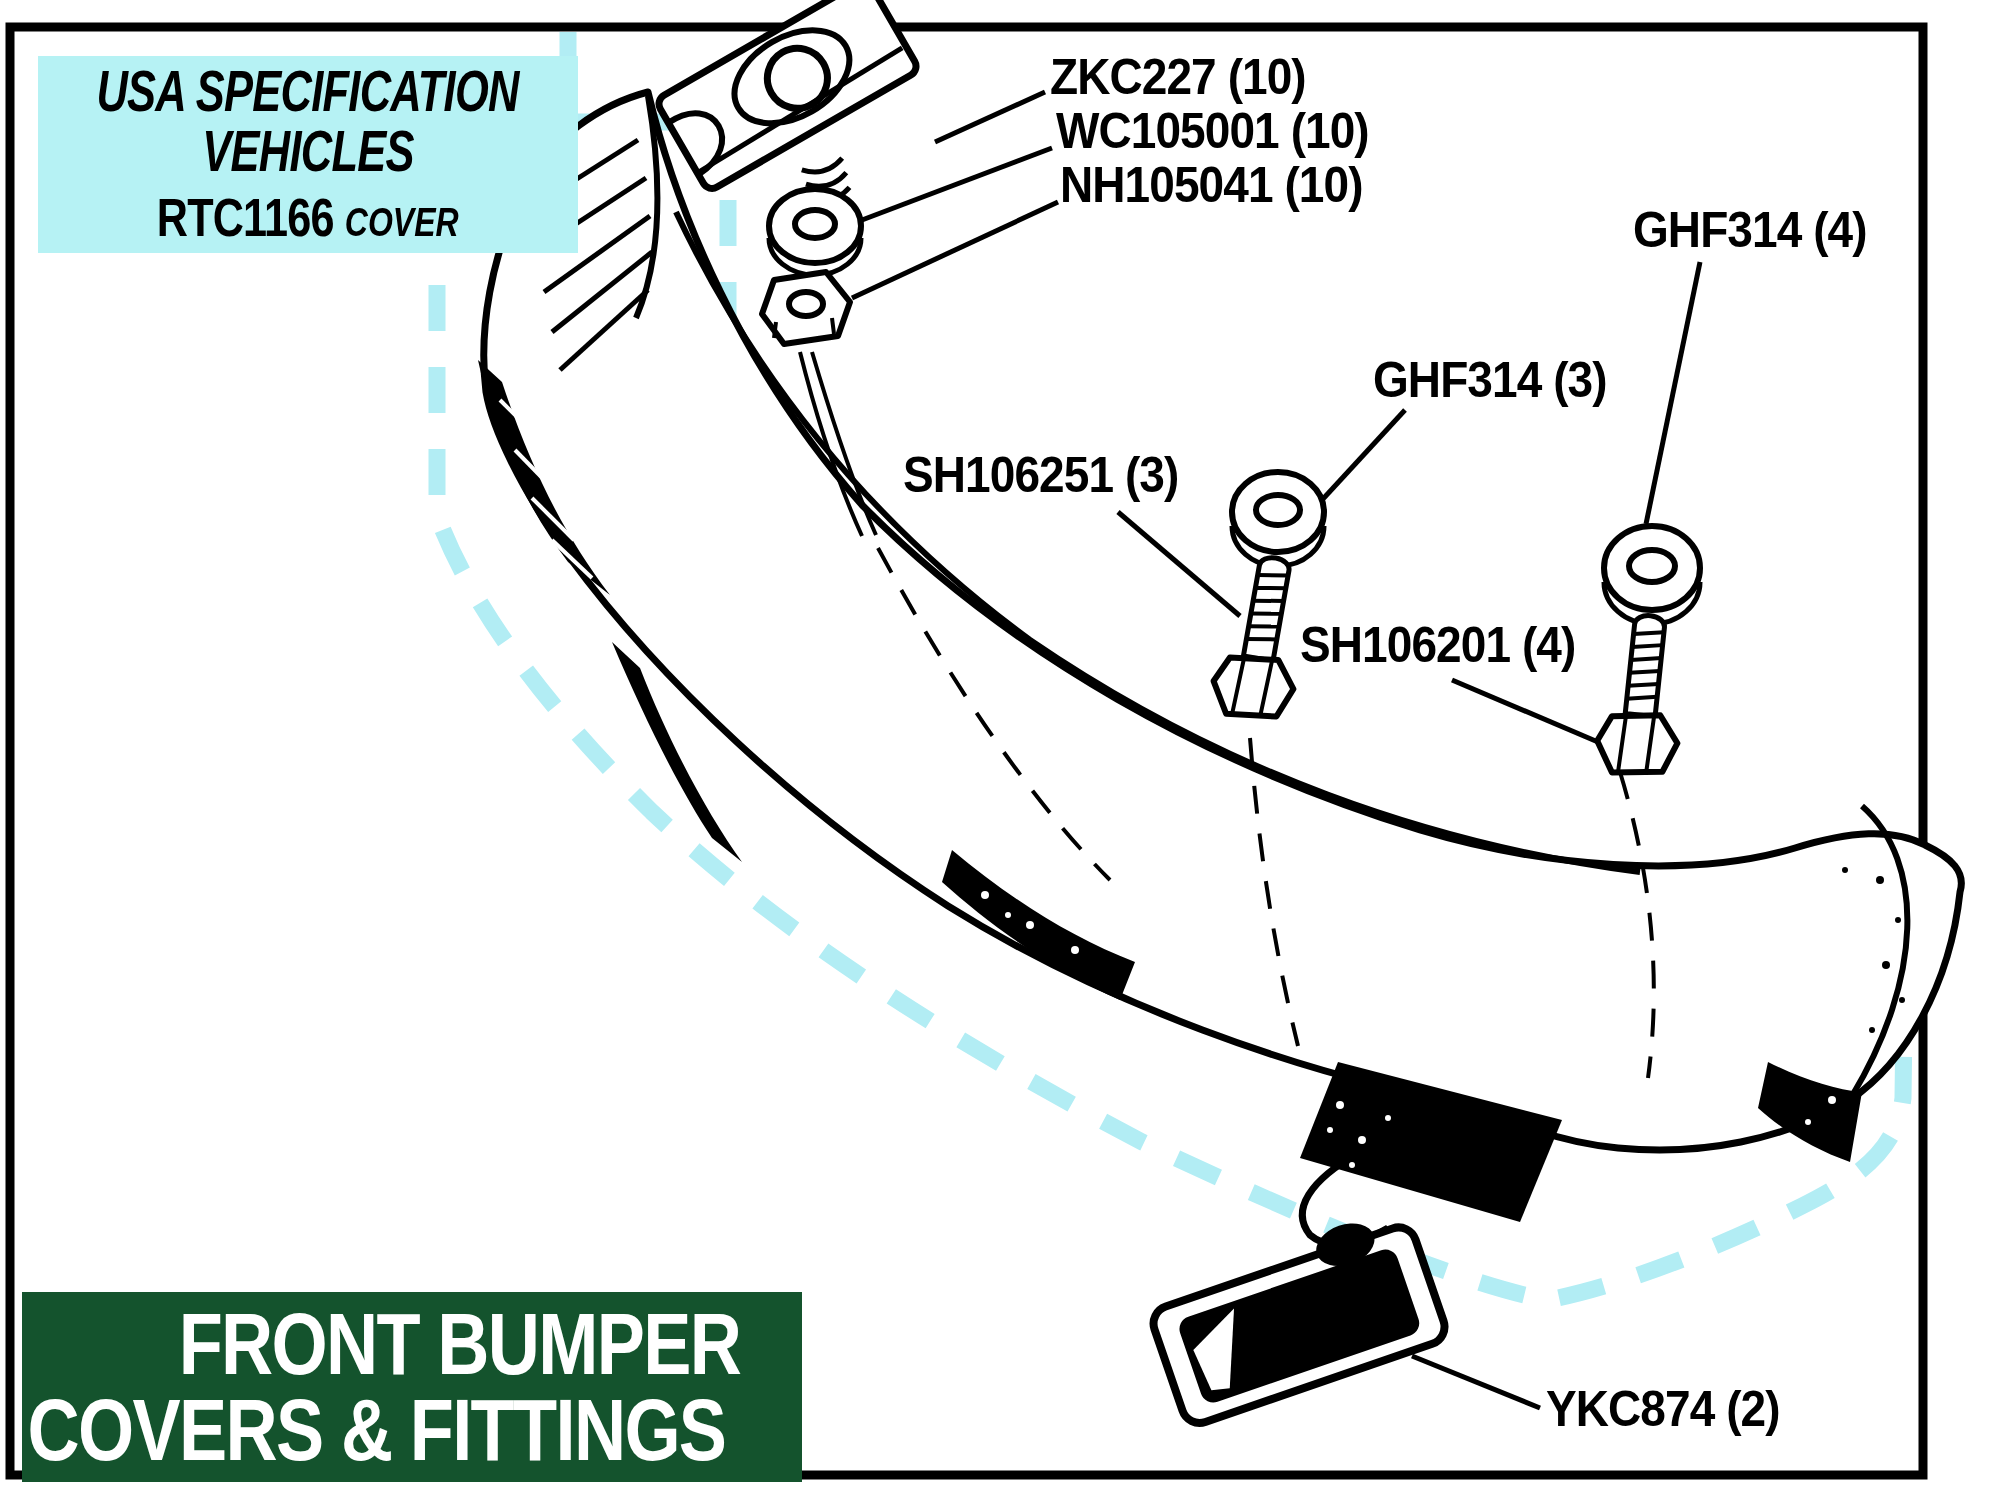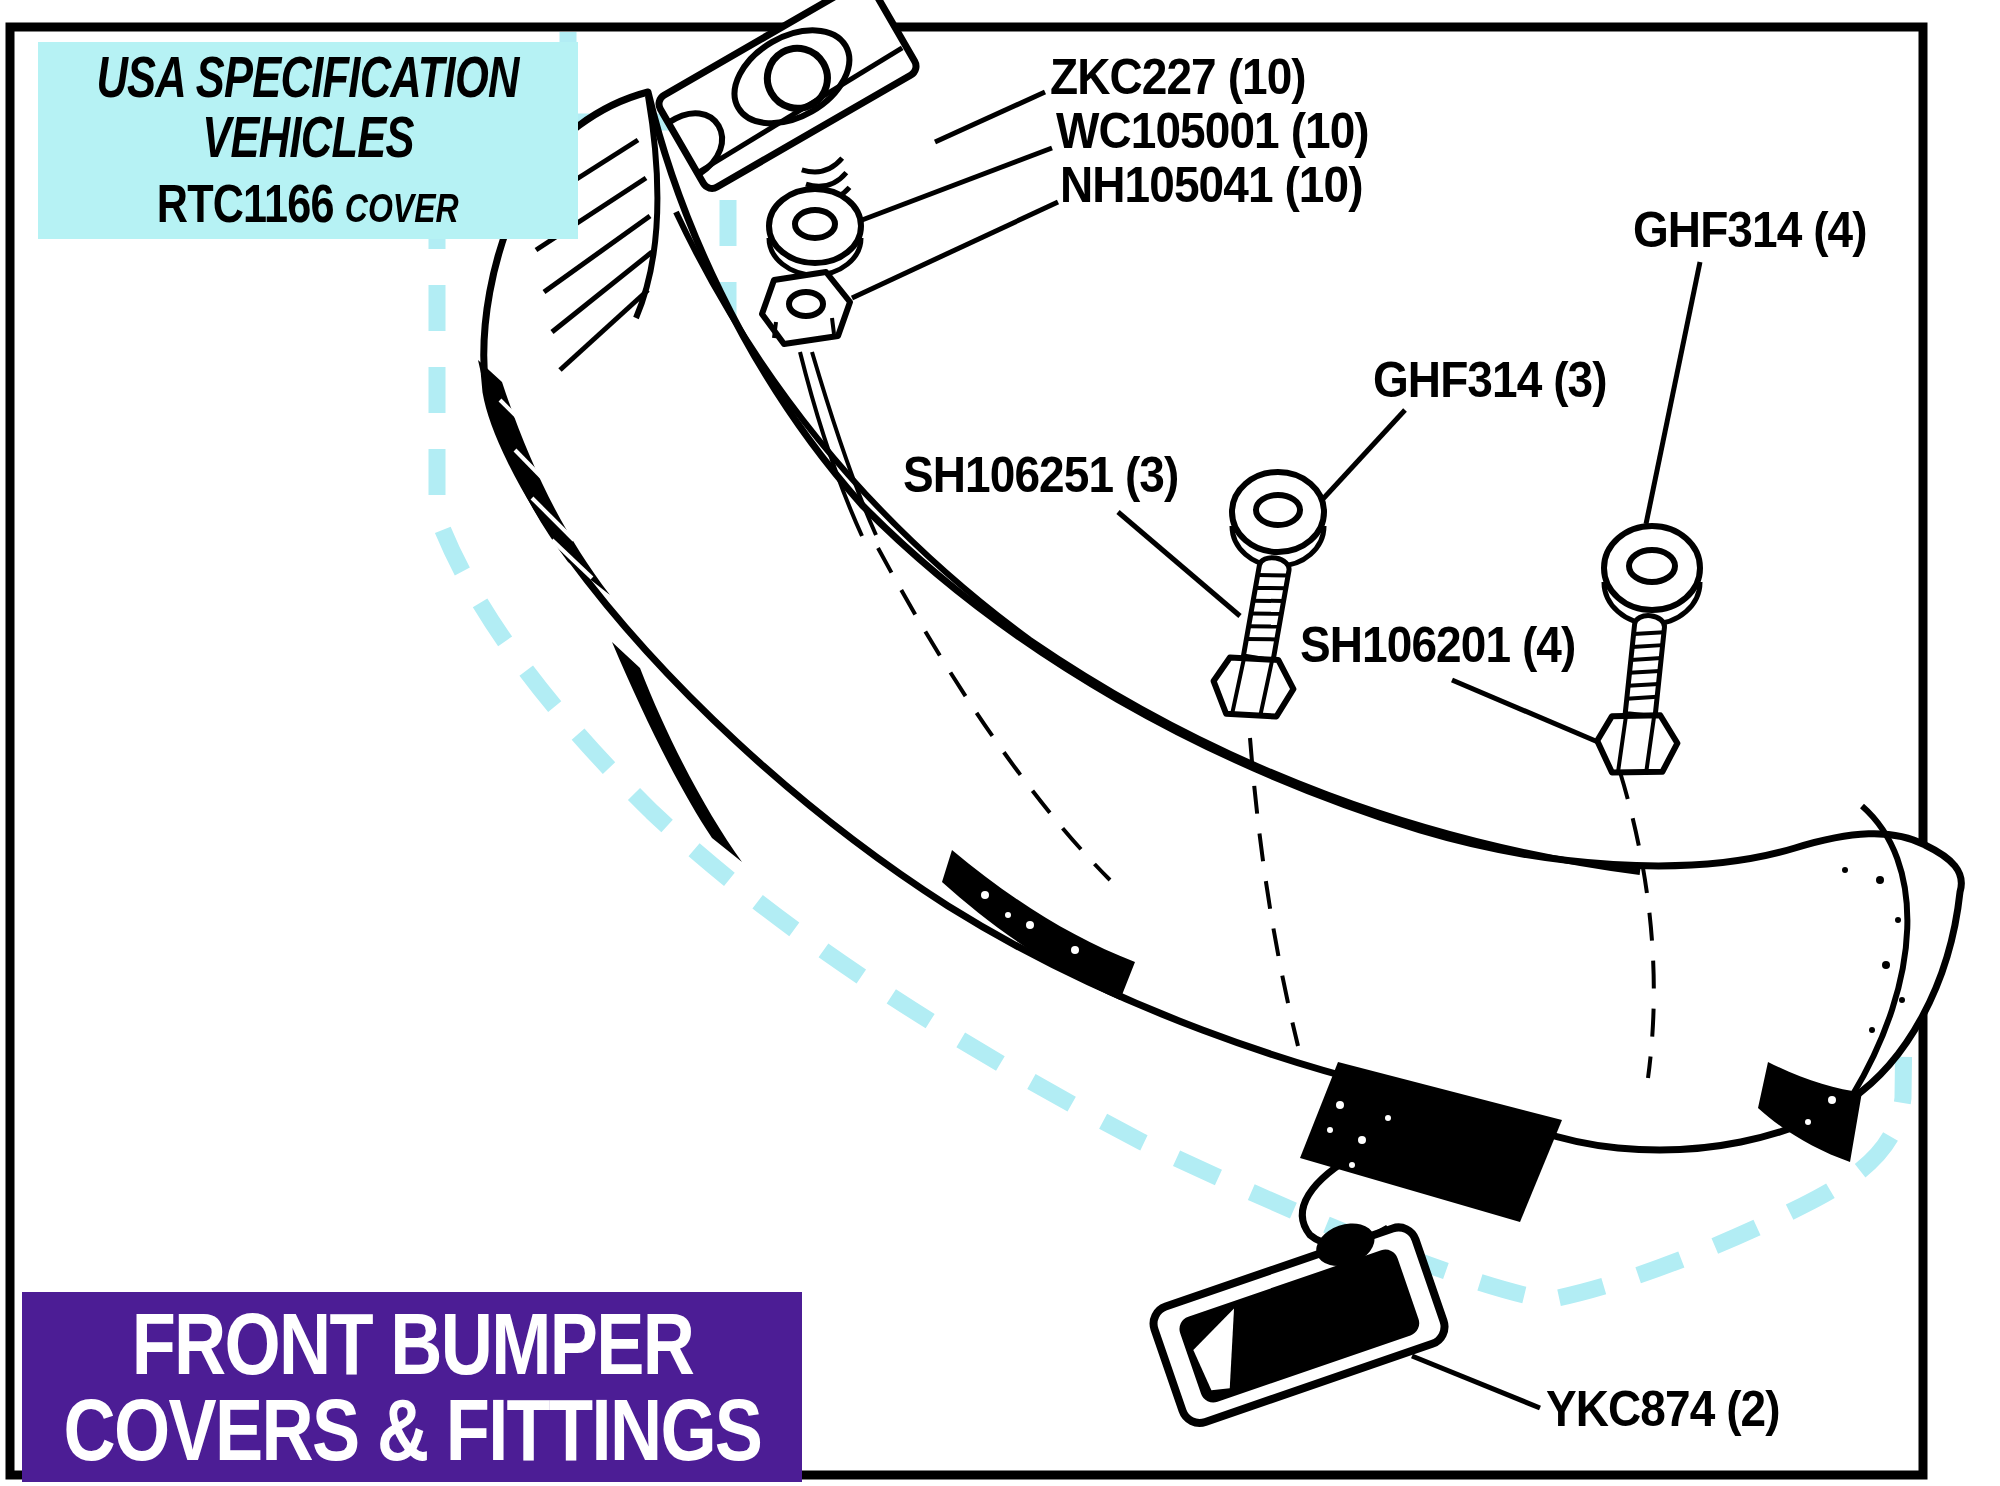--- a/index.html
+++ b/index.html
@@ -7,21 +7,21 @@
     position:relative;width:2000px;height:1486px;background:#ffffff;
     font-family:"Liberation Sans",sans-serif;overflow:hidden;
   }
   .art{position:absolute;left:0;top:0;}
   .plabel{
     position:absolute;font:700 50px "Liberation Sans",sans-serif;
     color:#000;letter-spacing:-1px;white-space:nowrap;line-height:1;
     transform:scaleX(0.92);transform-origin:left top;
   }
   .spec-box{
-    position:absolute;left:38px;top:42px;width:540px;height:197px;
+    position:absolute;left:38px;top:56px;width:540px;height:197px;
     display:flex;flex-direction:column;align-items:center;justify-content:center;
     text-align:center;
   }
   .spec-line1,.spec-line2{
     font:italic 900 58px "Liberation Sans",sans-serif;color:#000;
     transform:scaleX(0.75);transform-origin:center;line-height:1.02;letter-spacing:-1px;white-space:nowrap;
   }
   .spec-line3{
     line-height:1;white-space:nowrap;transform:scaleX(0.8);transform-origin:center;margin-top:6px;
   }
@@ -229,21 +229,21 @@
   </svg>
 
   <div class="spec-box" style="background: rgb(182, 242, 244);">
     <div class="spec-line1">USA SPECIFICATION</div>
     <div class="spec-line2">VEHICLES</div>
     <div class="spec-line3">
       <span class="spec-code">RTC1166</span><span class="spec-code-note">COVER</span>
     </div>
   </div>
 
-  <div class="title-box" style="background: #4c1d95;">
+  <div class="title-box" style="background: #14532d; align-items: flex-end;">
     <div class="title-line" style="color: rgb(255, 255, 255);">FRONT BUMPER</div>
     <div class="title-line" style="color: rgb(255, 255, 255);">COVERS &amp; FITTINGS</div>
   </div>
 
   <div class="plabel" style="left:1050px;top:52px">ZKC227 (10)</div>
   <div class="plabel" style="left:1056px;top:106px">WC105001 (10)</div>
   <div class="plabel" style="left:1060px;top:160px">NH105041 (10)</div>
   <div class="plabel" style="left:1633px;top:205px">GHF314 (4)</div>
   <div class="plabel" style="left:1373px;top:355px">GHF314 (3)</div>
   <div class="plabel" style="left:903px;top:450px">SH106251 (3)</div>

